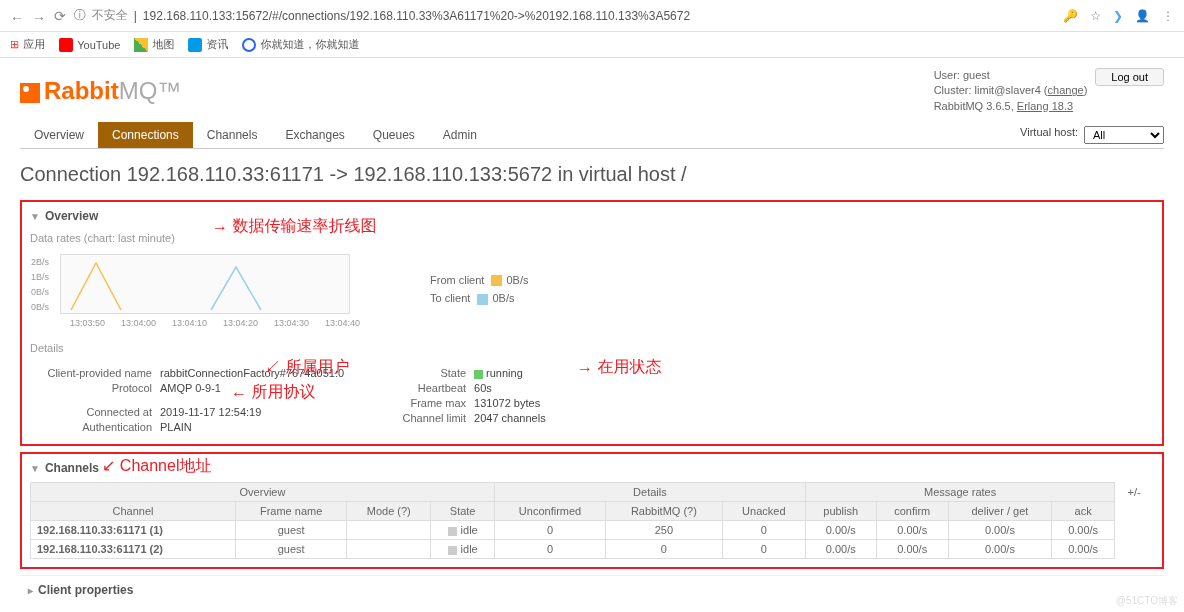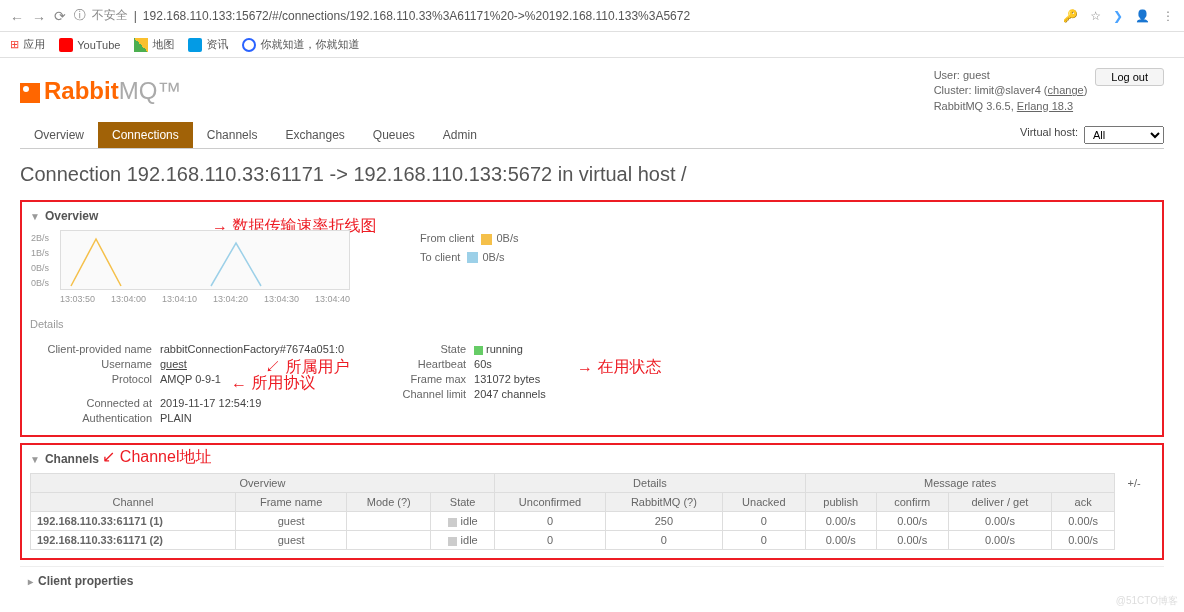--- a/index.html
+++ b/index.html
@@ -31,37 +31,37 @@
   .vhost select{font-size:11px;padding:1px 4px;min-width:80px}
   h1{font-size:20px;font-weight:normal;color:#555;margin:14px 0}
   .redbox{border:2px solid #ed1c24;margin-bottom:6px;padding:4px 8px 8px 8px;position:relative}
   .sect-hd{display:flex;align-items:center;gap:5px;font-weight:bold;color:#555;padding:3px 0;cursor:pointer}
   .tri{color:#999;font-size:10px}
   .annot{color:#ed1c24;font-size:16px;position:absolute;pointer-events:none}
   .arrow-r{color:#ed1c24;font-size:16px}
   .sub{color:#999;font-size:11px;margin:6px 0}
   .chart{width:290px;height:60px;border:1px solid #ddd;margin:4px 0;position:relative;background:#fafafa}
   .yaxis{position:absolute;left:-30px;top:0;font-size:9px;color:#999;line-height:15px}
-  .xaxis{font-size:9px;color:#999;display:flex;justify-content:space-between;width:290px;margin-left:0}
+  .xaxis{font-size:9px;color:#999;display:flex;justify-content:space-between;width:290px;margin-left:10px}
   .legend{display:inline-block;vertical-align:top;margin-left:70px}
   .legend div{margin:6px 0;font-size:11px;color:#666}
   .lg-sq{display:inline-block;width:11px;height:11px;vertical-align:middle;margin:0 4px}
   .details-grid{display:flex;gap:40px;margin-top:10px}
   .dg-col{font-size:11px}
   .dg-row{display:flex;margin:3px 0}
   .dg-lbl{width:130px;text-align:right;color:#666;padding-right:8px}
   .dg-val{color:#444}
   .green-sq{display:inline-block;width:9px;height:9px;background:#6c6;vertical-align:middle;margin-right:3px}
   table.chtbl{border-collapse:collapse;width:100%;font-size:11px;margin-top:4px}
   table.chtbl th,table.chtbl td{border:1px solid #ddd;padding:3px 6px;text-align:center;color:#666}
   table.chtbl th{background:#f0f0f0;font-weight:normal}
   table.chtbl td:first-child{text-align:left}
   .bold{font-weight:bold;color:#333}
   .plain-sect{padding:4px 8px;border-top:1px solid #eee}
-  .chartwrap{display:flex;align-items:flex-start}
+  .chartwrap{display:flex;align-items:center}
   .chartblock{margin-left:30px}
   .grey-sq{display:inline-block;width:9px;height:9px;background:#ccc;margin-right:4px;vertical-align:middle}
   .browser-right{display:flex;align-items:center;gap:12px;color:#888}
   .watermark{position:fixed;bottom:4px;right:6px;color:#ddd;font-size:10px}
 </style>
 </head>
 <body>
 
 <div class="browser-bar">
   <span class="nav-ico">←</span>
@@ -134,20 +134,21 @@
 
   <h1>Connection 192.168.110.33:61171 -&gt; 192.168.110.133:5672 in virtual host /</h1>
 
   <div class="redbox">
     <div class="sect-hd">
         <span class="tri">▼</span>
         <span>Overview</span>
       </div>
     <span class="annot" style="top:14px;left:190px"><span class="arrow-r">→</span> <span>数据传输速率折线图</span></span>
 
+    <div class="sub">Data rates (chart: last minute)</div>
 
     <div class="chartwrap">
       <div class="chartblock">
         <div class="chart">
           <div class="yaxis">
             <div>2B/s</div>
               <div>1B/s</div>
               <div>0B/s</div>
               <div>0B/s</div>
           </div>
@@ -175,24 +176,20 @@
     <span class="annot" style="top:155px;left:555px"><span class="arrow-r">→</span> <span>在用状态</span></span>
 
     <div class="sub" style="margin-top:14px">Details</div>
     <div class="details-grid">
       <div class="dg-col">
         <div class="dg-row">
             <div class="dg-lbl">Client-provided name</div>
             <div class="dg-val">rabbitConnectionFactory#7674a051:0</div>
           </div>
         <div class="dg-row">
-            <div class="dg-lbl">Username</div>
-            <div class="dg-val" style="text-decoration:underline">guest</div>
-          </div>
-        <div class="dg-row">
             <div class="dg-lbl">Protocol</div>
             <div class="dg-val">AMQP 0-9-1</div> 
             <span class="annot" style="position:static;margin-left:10px">← <span>所用协议</span></span>
           </div>
         <div class="dg-row">
             <div class="dg-lbl">Connected at</div>
             <div class="dg-val">2019-11-17 12:54:19</div>
           </div>
         <div class="dg-row">
             <div class="dg-lbl">Authentication</div>

